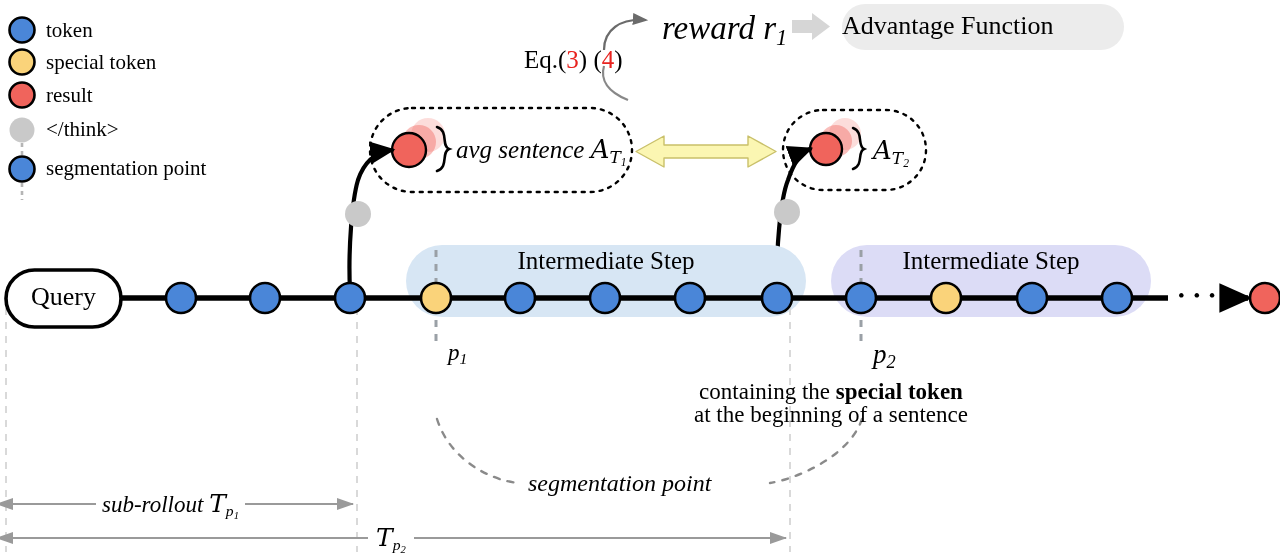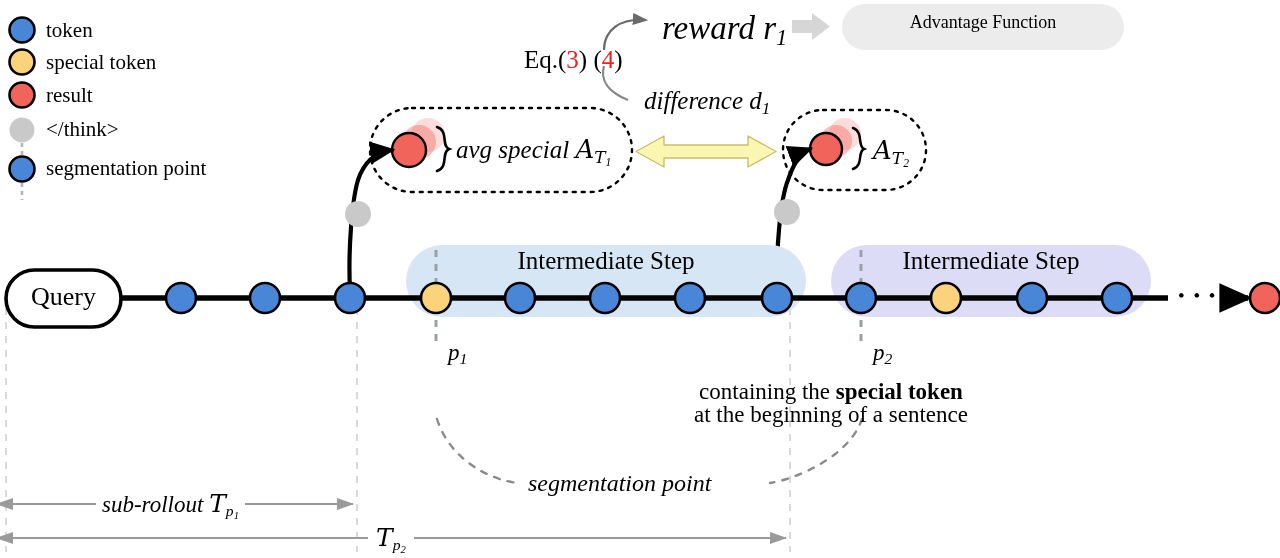--- a/index.html
+++ b/index.html
@@ -136,45 +136,42 @@
   <div class="lbl legend-label" style="left:46px;top:158px;">segmentation point</div>
 
   <div class="lbl" style="left:524px;top:47px;font-size:25px;">
     <span>Eq.</span><span>(</span><span class="red">3</span><span>)</span>&nbsp;<span>(</span><span class="red">4</span><span>)</span>
   </div>
 
   <div class="lbl ital" style="left:662px;top:12px;font-size:33px;">
     <span>reward r</span><sub class="sub">1</sub>
   </div>
 
-  <div class="lbl ital" style="left:644px;top:88px;font-size:25px;">
-    <span>difference d</span><sub class="sub">1</sub>
-  </div>
 
-  <div class="lbl" style="left:842px;top:13px;width:282px;text-align:center;font-size:18px;">Advantage Function</div>
+  <div class="lbl" style="left:842px;top:13px;width:282px;font-size:26px;">Advantage Function</div>
 
   <div class="lbl ital" style="left:456px;top:136px;font-size:25px;">
-    <span>avg special </span><span class="mathcal" style="font-size:26px;">A</span><sub class="sub"><span class="mathcal">T</span><sub class="sub">1</sub></sub>
+    <span>avg sentence </span><span class="mathcal" style="font-size:26px;">A</span><sub class="sub"><span class="mathcal">T</span><sub class="sub">1</sub></sub>
   </div>
 
   <div class="lbl ital" style="left:873px;top:137px;font-size:25px;">
     <span class="mathcal" style="font-size:26px;">A</span><sub class="sub"><span class="mathcal">T</span><sub class="sub">2</sub></sub>
   </div>
 
   <div class="lbl" style="left:6px;top:284px;width:115px;text-align:center;font-size:26px;">Query</div>
 
   <div class="lbl" style="left:406px;top:248px;width:400px;text-align:center;font-size:25px;">Intermediate Step</div>
   <div class="lbl" style="left:831px;top:248px;width:320px;text-align:center;font-size:25px;">Intermediate Step</div>
 
   <div class="lbl" style="left:1178px;top:286px;font-size:19px;letter-spacing:2px;">• • •</div>
 
   <div class="lbl ital" style="left:448px;top:341px;font-size:23px;">
     <span>p</span><sub class="sub">1</sub>
   </div>
-  <div class="lbl ital" style="left:873px;top:341px;font-size:23px;">
+  <div class="lbl ital" style="left:873px;top:341px;font-size:27px;">
     <span>p</span><sub class="sub">2</sub>
   </div>
 
 
   <div class="lbl" style="left:694px;top:374px;font-size:23px;text-align:center;">
     <div style="margin-top:6px;">
       <span>containing the </span><span class="bold">special token</span>
     </div>
     <div>at the beginning of a sentence</div>
   </div>

